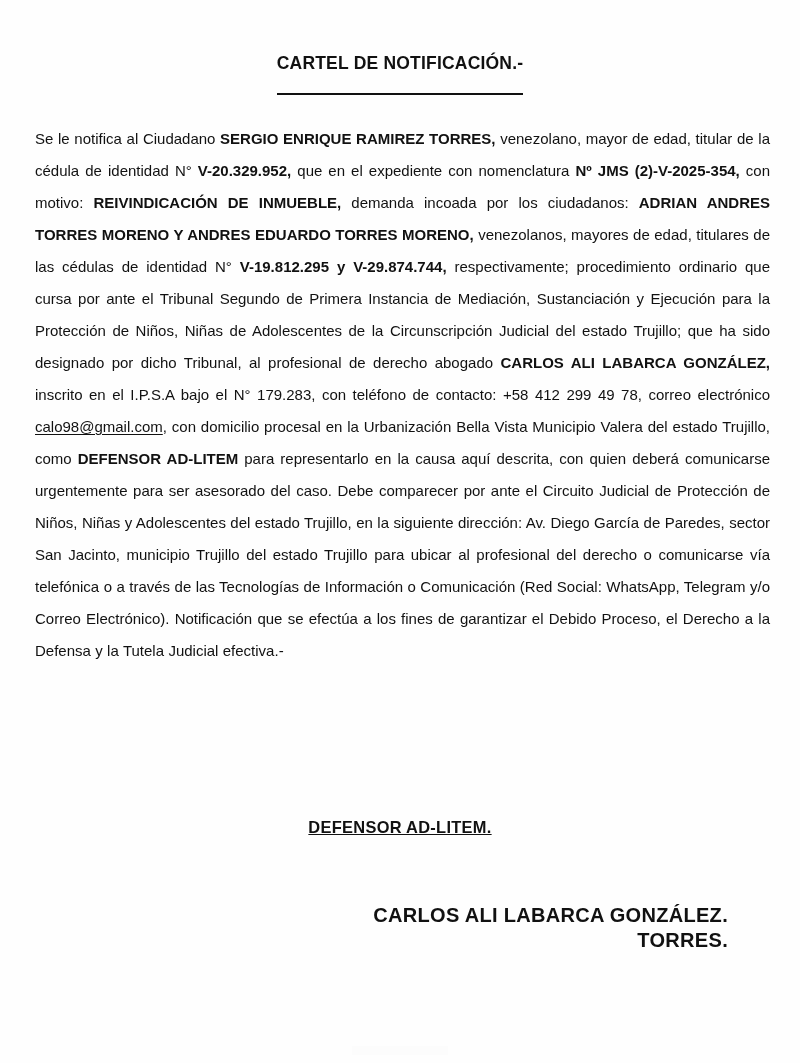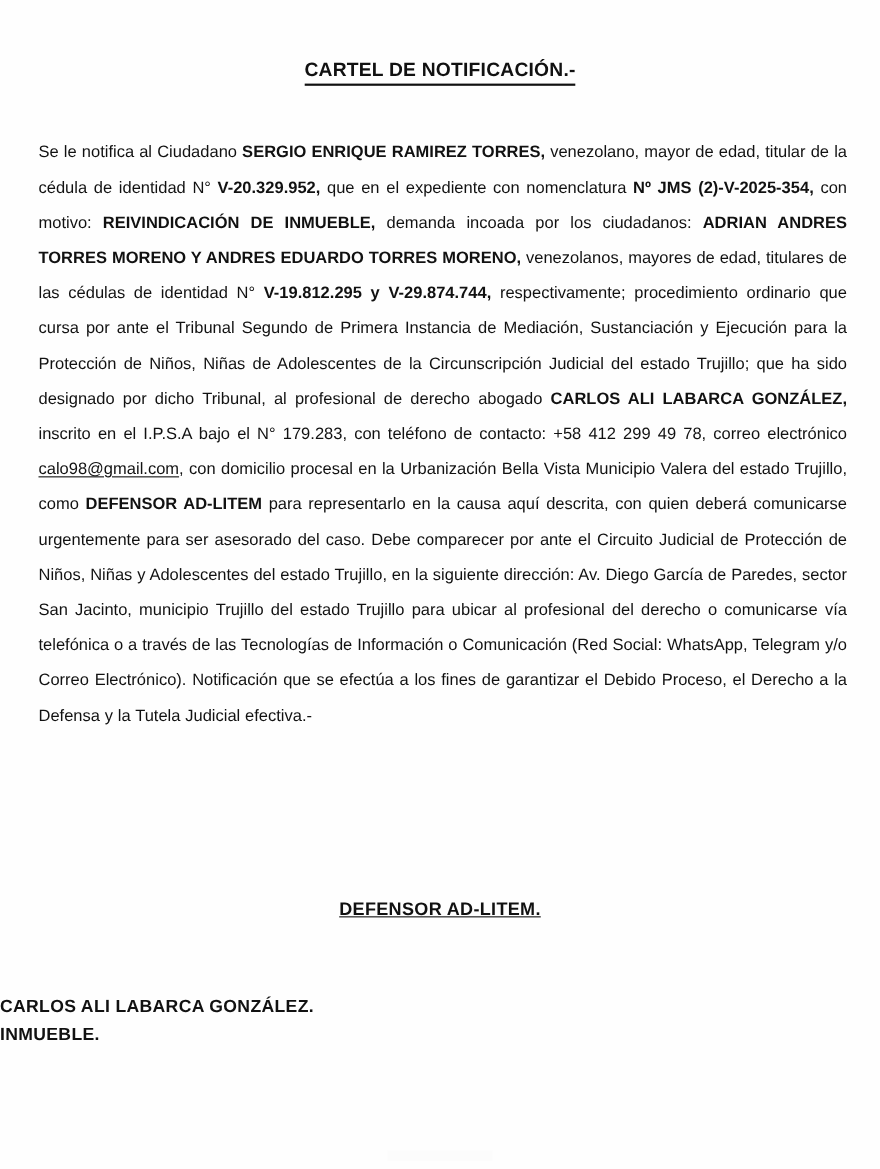--- a/index.html
+++ b/index.html
@@ -28,21 +28,21 @@
     width: 800px;
     text-align: center;
     font-size: 17.5px;
     font-weight: bold;
     letter-spacing: 0.2px;
     line-height: 1.35;
   }
   .doc-title span {
     display: inline-block;
     border-bottom: 2.2px solid #111;
-    padding-bottom: 1px;
+    padding-bottom: 18px;
   }
 
   
   .body-block {
     position: absolute;
     top: 123px;
     left: 35px;
     width: 735px;
     font-size: 15px;
     line-height: 32px;
@@ -70,22 +70,22 @@
     font-size: 16.4px;
     font-weight: bold;
     letter-spacing: 0.3px;
     text-decoration: underline;
   }
   .sig-name-block {
     position: absolute;
     top: 903px;
     left: 0;
     width: 728px;
-    text-align: left;
-    font-size: 16px;
+    text-align: right;
+    font-size: 20px;
     font-weight: bold;
     line-height: 25px;
     letter-spacing: 0.3px;
   }
   .sig-name-block div { white-space: nowrap; }
 
   
   .scan-artifact {
     position: absolute;
     top: 1046px;
@@ -106,18 +106,18 @@
   </h1>
 
   <div class="body-block">
     <p id="body-paragraph"><span>Se le notifica al Ciudadano </span><span class="b">SERGIO ENRIQUE RAMIREZ TORRES,</span><span> venezolano, mayor de edad, titular de la cédula de identidad N° </span><span class="b">V-20.329.952,</span><span> que en el expediente con nomenclatura </span><span class="b">Nº JMS (2)-V-2025-354,</span><span> con motivo: </span><span class="b">REIVINDICACIÓN DE INMUEBLE,</span><span> demanda incoada por los ciudadanos: </span><span class="b">ADRIAN ANDRES TORRES MORENO Y ANDRES EDUARDO TORRES MORENO,</span><span> venezolanos, mayores de edad, titulares de las cédulas de identidad N° </span><span class="b">V-19.812.295 y V-29.874.744,</span><span> respectivamente; procedimiento ordinario que cursa por ante el Tribunal Segundo de Primera Instancia de Mediación, Sustanciación y Ejecución para la Protección de Niños, Niñas de Adolescentes de la Circunscripción Judicial del estado Trujillo; que ha sido designado por dicho Tribunal, al profesional de derecho abogado </span><span class="b">CARLOS ALI LABARCA GONZÁLEZ,</span><span> inscrito en el I.P.S.A bajo el N° 179.283, con teléfono de contacto: +58 412 299 49 78, correo electrónico </span><span class="u-link">calo98@gmail.com</span><span>, con domicilio procesal en la Urbanización Bella Vista Municipio Valera del estado Trujillo, como </span><span class="b">DEFENSOR AD-LITEM</span><span> para representarlo en la causa aquí descrita, con quien deberá comunicarse urgentemente para ser asesorado del caso. Debe comparecer por ante el Circuito Judicial de Protección de Niños, Niñas y Adolescentes del estado Trujillo, en la siguiente dirección: Av. Diego García de Paredes, sector San Jacinto, municipio Trujillo del estado Trujillo para ubicar al profesional del derecho o comunicarse vía telefónica o a través de las Tecnologías de Información o Comunicación (Red Social: WhatsApp, Telegram y/o Correo Electrónico). Notificación que se efectúa a los fines de garantizar el Debido Proceso, el Derecho a la Defensa y la Tutela Judicial efectiva.-</span></p>
   </div>
 
   <div class="sig-role">DEFENSOR AD-LITEM.</div>
 
   <div class="sig-name-block">
     <div>CARLOS ALI LABARCA GONZÁLEZ.</div>
-    <div>INMUEBLE.</div>
+    <div>TORRES.</div>
   </div>
 
   <div class="scan-artifact"></div>
 
 </div>
 
 </body></html>

